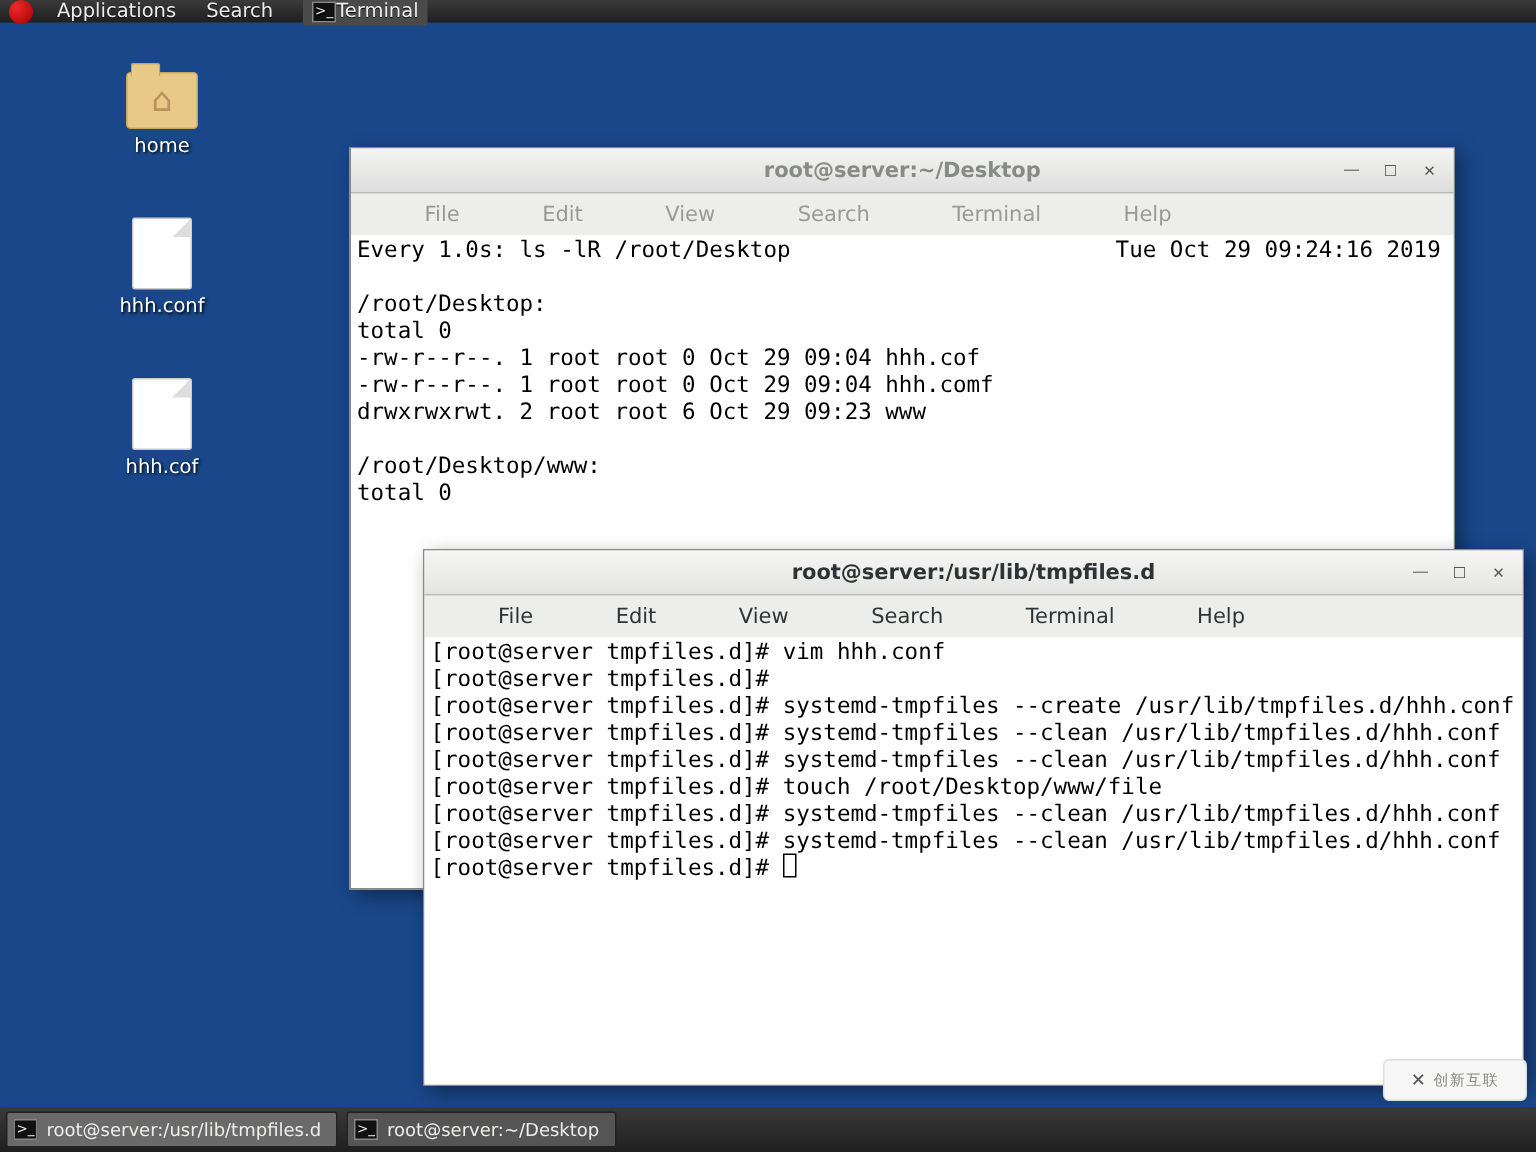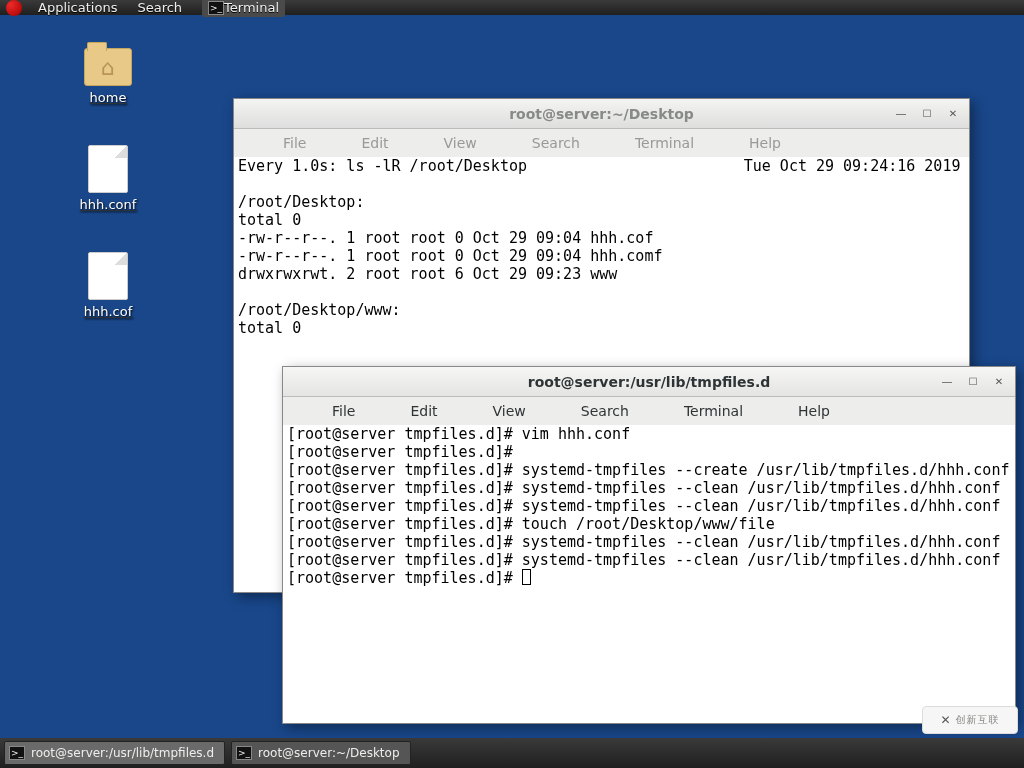--- a/index.html
+++ b/index.html
@@ -16,21 +16,21 @@
   color: #eeeeec; display: flex; align-items: center; padding: 0 6px;
   font-size: 13px; text-shadow: 0 1px 0 #000; z-index: 100; text-align: center;
 }
 .top-panel .menu { padding: 0 10px; cursor: pointer; }
 .red-hat { width:16px; height:16px; background: radial-gradient(circle at 30% 30%, #ef2929, #a40000); border-radius: 50%; margin-right:6px; }
 .taskapp { display:flex; align-items:center; margin-left:10px; padding:2px 6px; background:#4a4a4a; border-radius:2px; }
 .spacer { flex:1; }
 .tray { display:flex; align-items:center; gap:12px; }
 .tray span { cursor:pointer; }
 
-.desk-icons { position:absolute; top:48px; left:58px; display:flex; flex-direction:column; gap:40px; align-items:center; z-index:1;text-decoration:underline; }
+.desk-icons { position:absolute; top:48px; left:58px; display:flex; flex-direction:column; gap:40px; align-items:center; z-index:1; }
 .dicon { display:flex; flex-direction:column; align-items:center; width:100px; cursor:pointer; }
 .dicon .lbl { color:#fff; text-shadow:1px 1px 2px #000; font-size:13px; margin-top:4px; text-align:center; }
 .folder-shape { width:48px; height:38px; background:#e9c987; border-radius:3px; position:relative; border:1px solid #c6a65e; }
 .folder-shape::before { content:""; position:absolute; top:-7px; left:2px; width:18px; height:8px; background:#e9c987; border:1px solid #c6a65e; border-bottom:none; border-radius:2px 2px 0 0;}
 .home-folder::after { content:"⌂"; position:absolute; inset:0; display:flex; align-items:center; justify-content:center; font-size:22px; color:#b8935a; }
 .file-shape { width:40px; height:48px; background:#fff; border:1px solid #ccc; border-radius:2px; position:relative; }
 .file-shape::before { content:""; position:absolute; top:0; right:0; width:12px; height:12px; background:linear-gradient(135deg, transparent 49%, #ddd 50%); }
 .trash-can { width:40px; height:46px; border:2px solid #888; border-top:none; border-radius:0 0 8px 8px; background:linear-gradient(#fff,#d3d7cf); position:relative; }
 .trash-can::before { content:""; position:absolute; top:-6px; left:-4px; right:-4px; height:8px; background:#babdb6; border:1px solid #888; border-radius:4px; }
 

